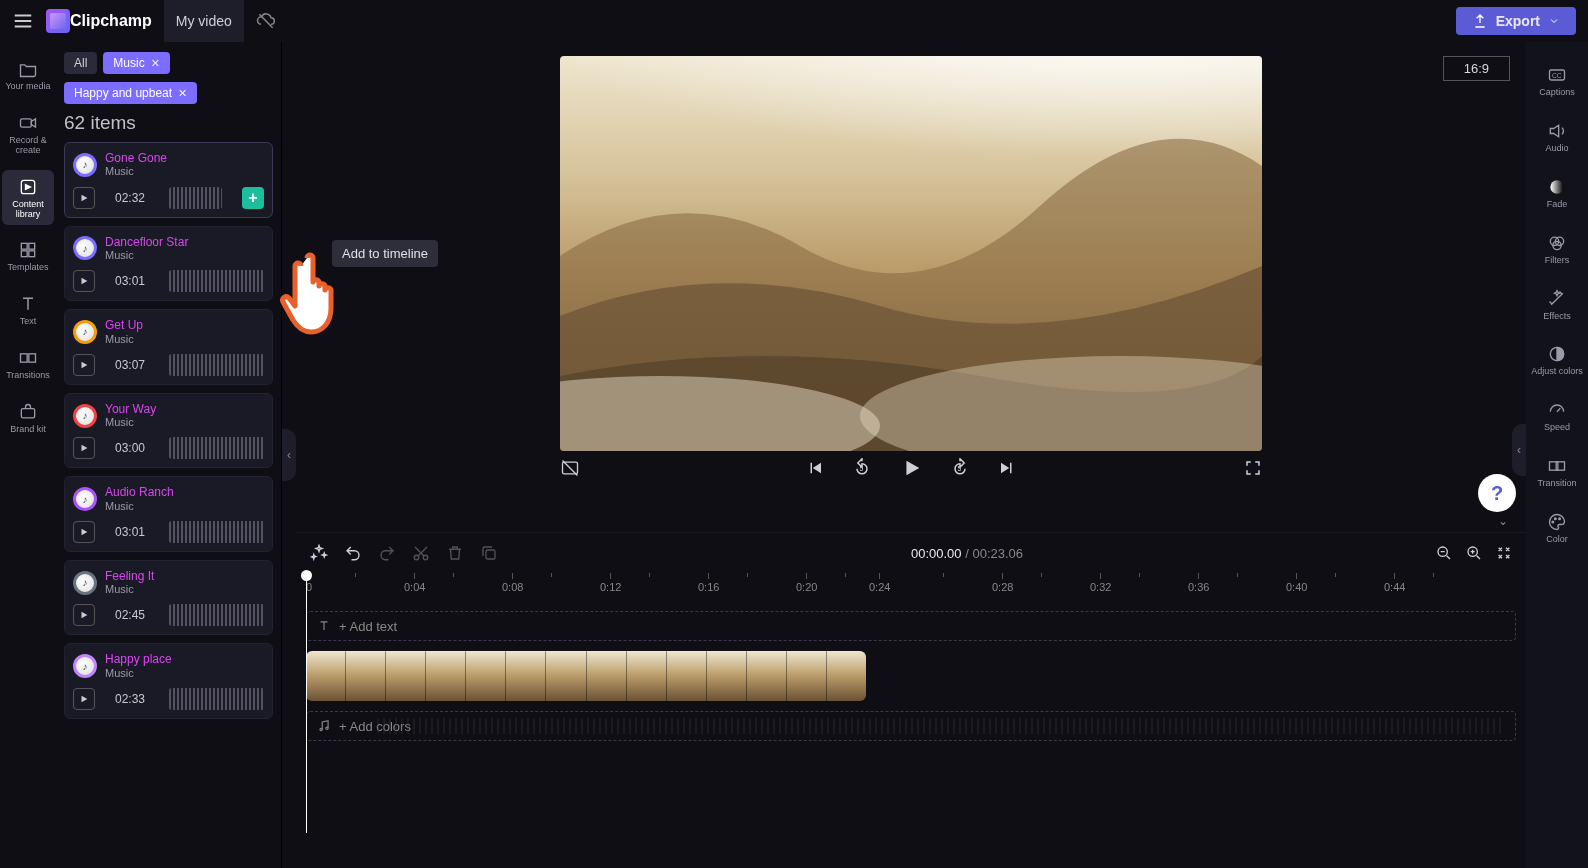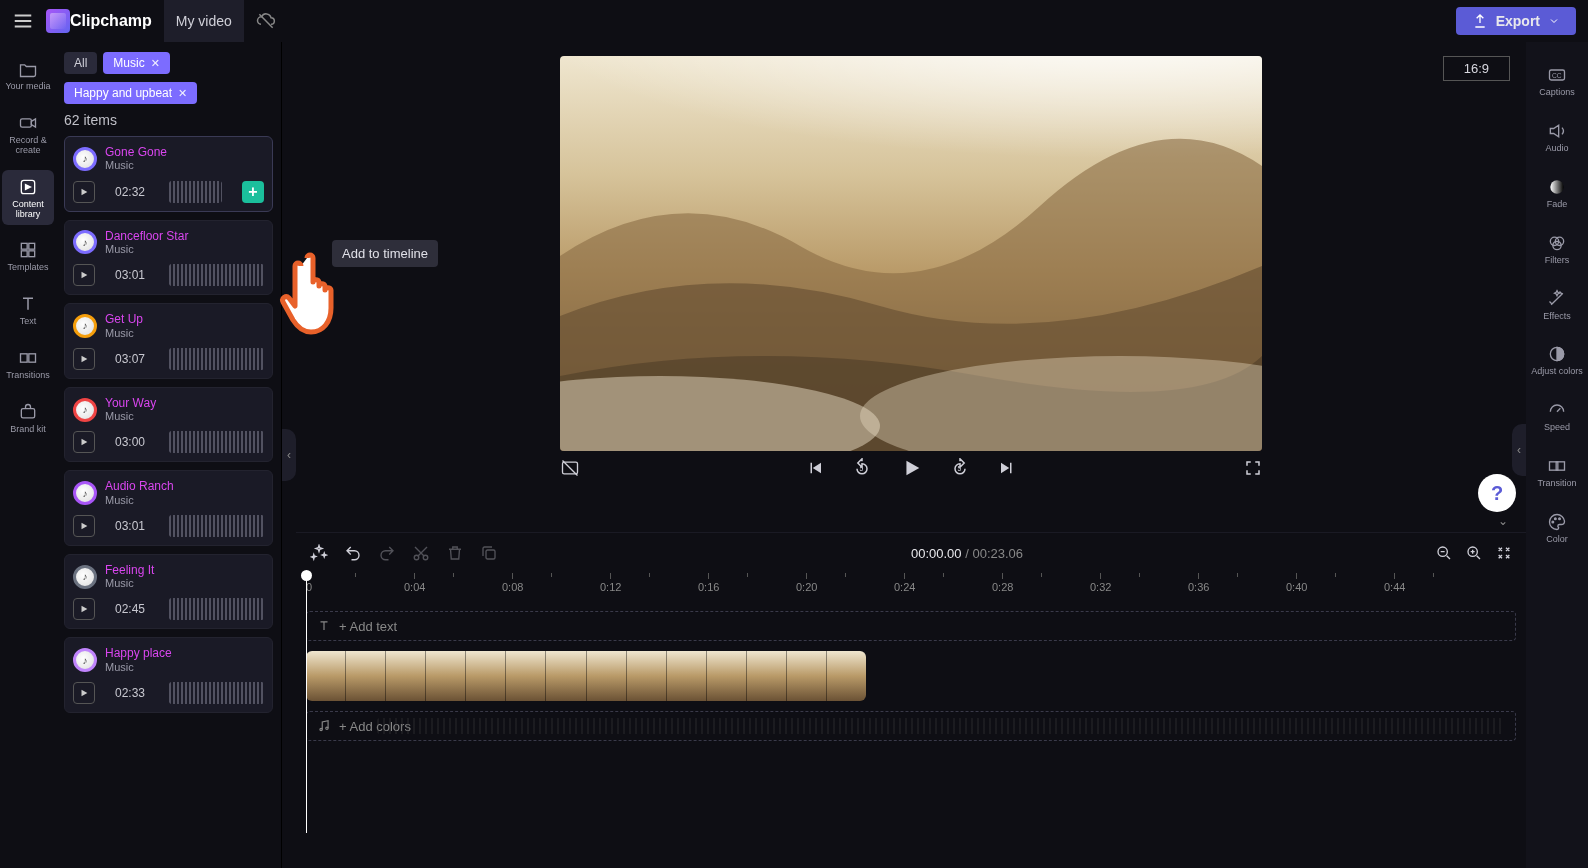--- a/index.html
+++ b/index.html
@@ -39,21 +39,21 @@
 
   
   .panel{width:226px;background:#0e0e14;border-right:1px solid #000;padding:10px 8px;display:flex;flex-direction:column;gap:8px;position:relative}
   .chips{display:flex;flex-wrap:wrap;gap:6px}
   .chip{display:inline-flex;align-items:center;gap:6px;font-size:12px;padding:4px 10px;border-radius:4px;cursor:pointer}
   .chip.plain{background:#2a2a3a;color:#cfcfd8}
   .chip.on{background:var(--accent);color:#fff}
   .chip .x{font-size:11px;opacity:.9}
   .search{display:flex;align-items:center;gap:8px;background:#1e1e2a;border-radius:4px;padding:6px 10px}
   .search input{flex:1;background:transparent;border:0;outline:0;color:var(--text);font-size:14px}
-  .count{font-size:14px;color:#c0c0c8}
+  .count{font-size:19px;color:#c0c0c8}
 
   .list{display:flex;flex-direction:column;gap:8px;overflow:hidden}
   .card{background:#1a1a26;border:1px solid #23232f;border-radius:6px;padding:8px;display:flex;flex-direction:column;gap:8px;position:relative}
   .card.sel{border-color:#3a3a55}
   .row1{display:flex;align-items:center;gap:8px}
   .disc{width:24px;height:24px;border-radius:50%;background:radial-gradient(circle at 40% 40%,#fff,#ddd);border:3px solid;display:flex;align-items:center;justify-content:center;font-size:10px;color:#444}
   .meta{display:flex;flex-direction:column;line-height:1.2}
   .t1{font-size:12px;color:#d946ef}
   .t2{font-size:11px;color:var(--muted)}
   .row2{display:flex;align-items:center;gap:20px}
@@ -533,21 +533,21 @@
             <div class="tick minor" style="left: 451px;">
               <div class="bar"></div>
             </div>
             <div class="tick" style="left: 500px;">
               <div class="bar"></div>
               <div>0:20</div>
             </div>
             <div class="tick minor" style="left: 549px;">
               <div class="bar"></div>
             </div>
-            <div class="tick" style="left: 598px; justify-content: space-between;">
+            <div class="tick" style="left: 573px; justify-content: space-between;">
               <div class="bar"></div>
               <div>0:24</div>
             </div>
             <div class="tick minor" style="left: 647px;">
               <div class="bar"></div>
             </div>
             <div class="tick" style="left: 696px;">
               <div class="bar"></div>
               <div>0:28</div>
             </div>

